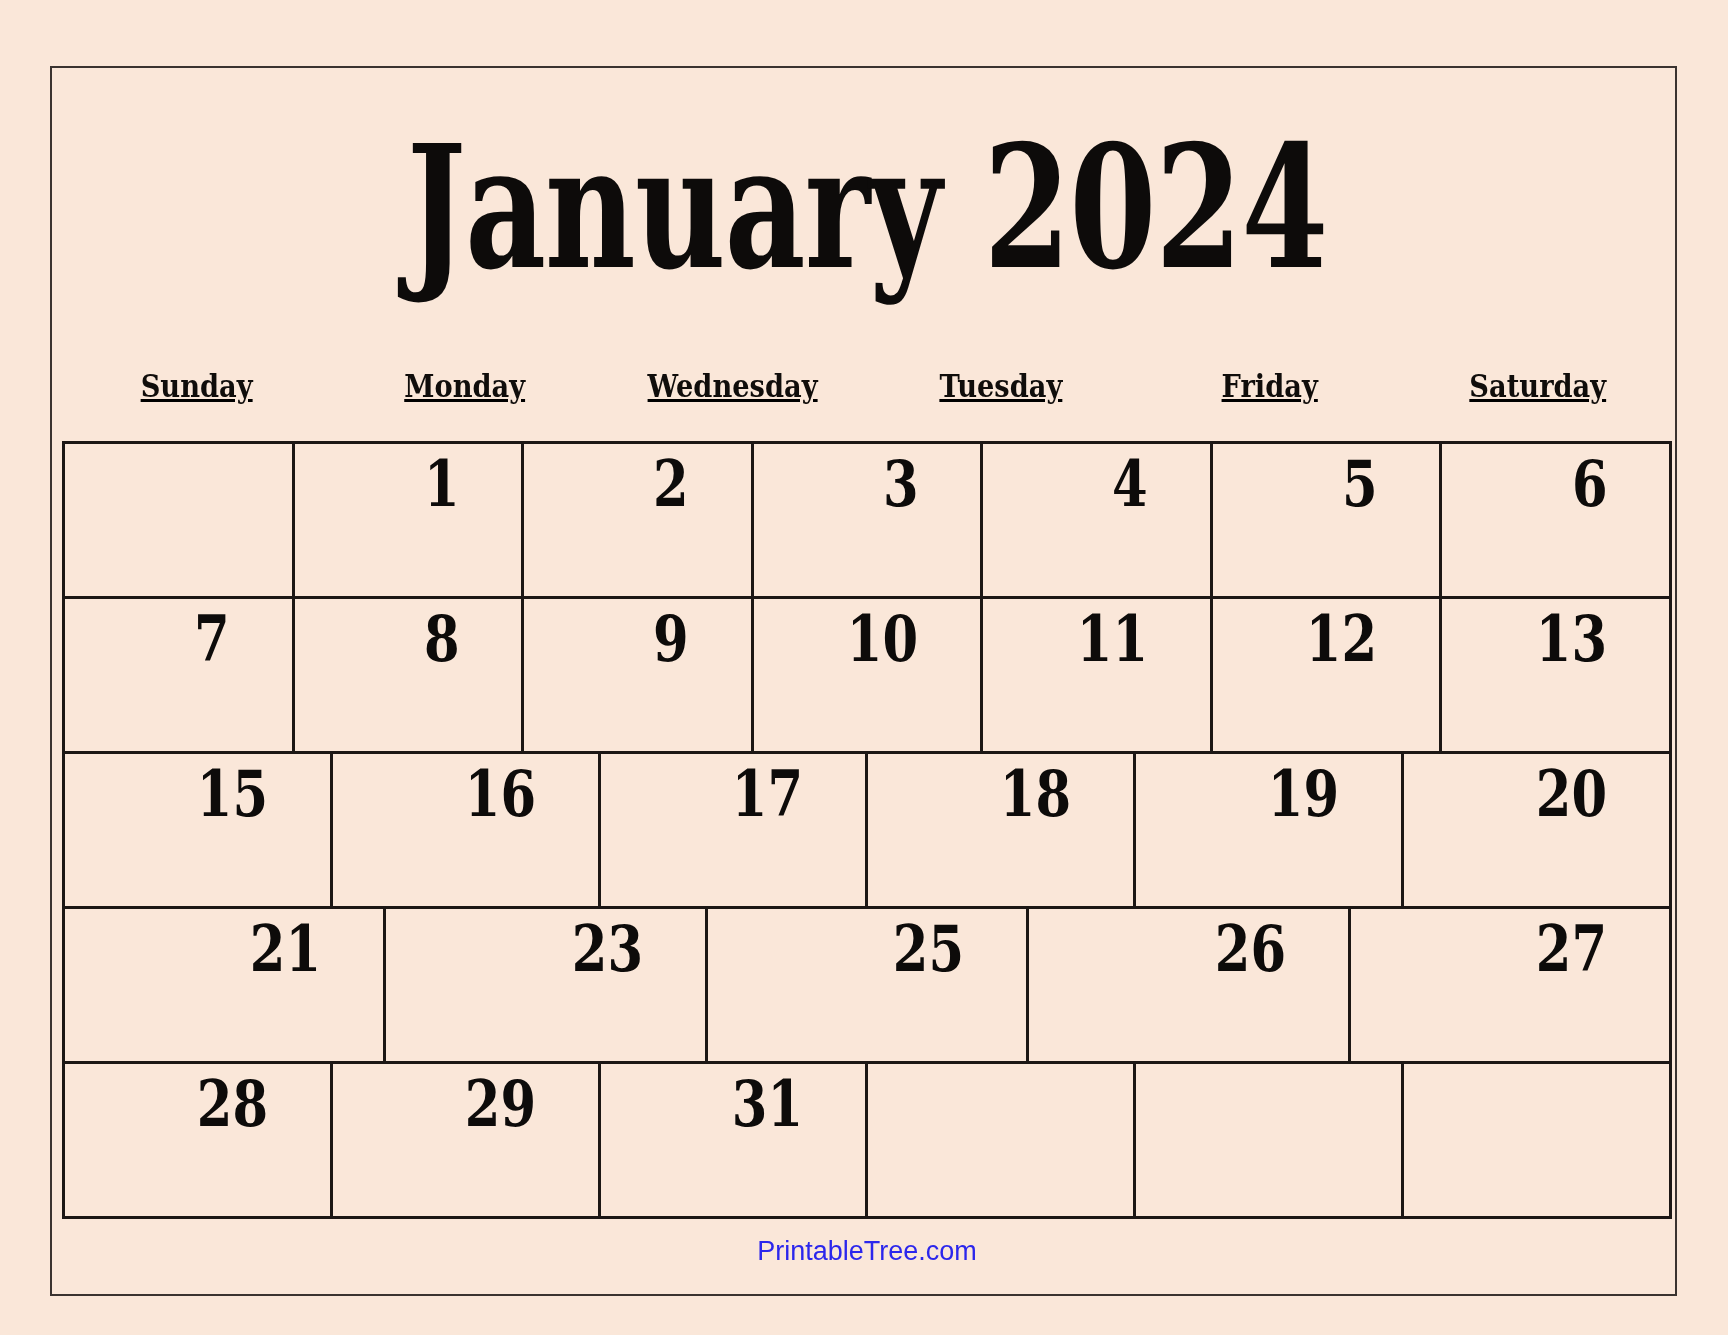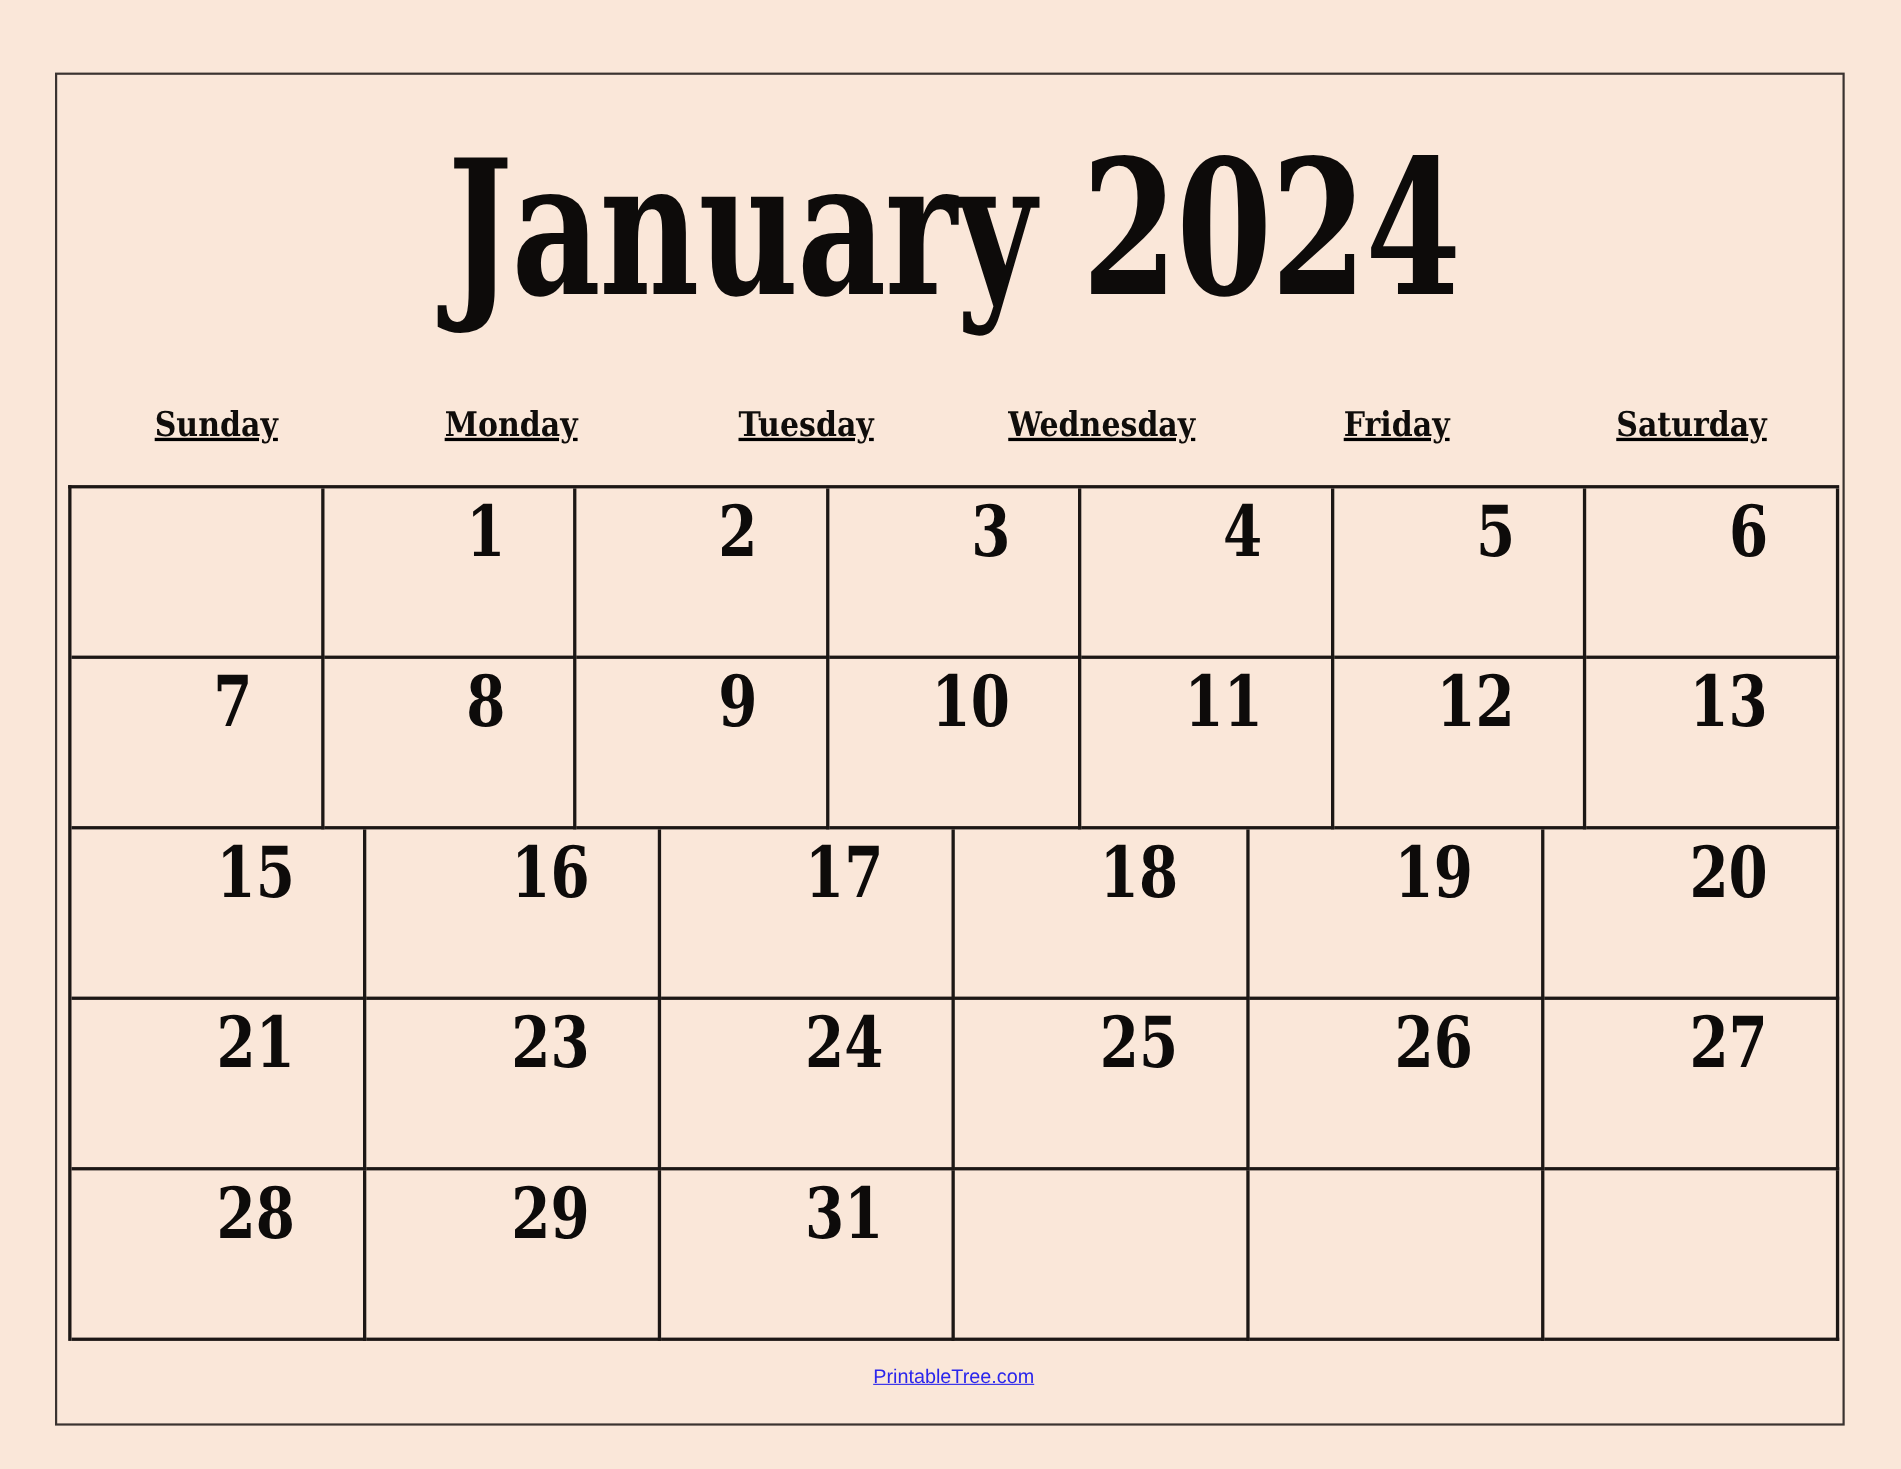--- a/index.html
+++ b/index.html
@@ -132,23 +132,22 @@
     left: 62px;
     top: 1205px;
     width: 1610px;
     height: 60px;
     display: flex;
     align-items: center;
     justify-content: center;
   }
   #footer-link {
     font-family: "Liberation Sans", sans-serif;
-    font-size: 18px;
+    font-size: 27px;
     color: #2b26ec;
-    text-decoration: underline;
     cursor: pointer;
   }
 </style>
 </head>
 <body>
 
 <div id="content">
 
   <div id="page-frame"></div>
 
@@ -157,26 +156,26 @@
   </div>
 
   <div id="weekday-row">
       <div class="weekday-cell">
         <span class="weekday-label">Sunday</span>
       </div>
       <div class="weekday-cell">
         <span class="weekday-label">Monday</span>
       </div>
       <div class="weekday-cell">
+        <span class="weekday-label">Wednesday</span>
+      </div>
+      <div class="weekday-cell">
         <span class="weekday-label">Tuesday</span>
       </div>
       <div class="weekday-cell">
-        <span class="weekday-label">Wednesday</span>
-      </div>
-      <div class="weekday-cell">
         <span class="weekday-label">Friday</span>
       </div>
       <div class="weekday-cell">
         <span class="weekday-label">Saturday</span>
       </div>
     </div>
 
   <div id="calendar-grid">
       <div class="week-row">
         <div class="day-cell empty"></div>
@@ -241,23 +240,20 @@
         <div class="day-cell">
           <span class="day-number">20</span>
         </div>
       </div>
       <div class="week-row">
         <div class="day-cell">
           <span class="day-number">21</span>
         </div>
         <div class="day-cell">
           <span class="day-number">23</span>
-        </div>
-        <div class="day-cell">
-          <span class="day-number">24</span>
         </div>
         <div class="day-cell">
           <span class="day-number">25</span>
         </div>
         <div class="day-cell">
           <span class="day-number">26</span>
         </div>
         <div class="day-cell">
           <span class="day-number">27</span>
         </div>

